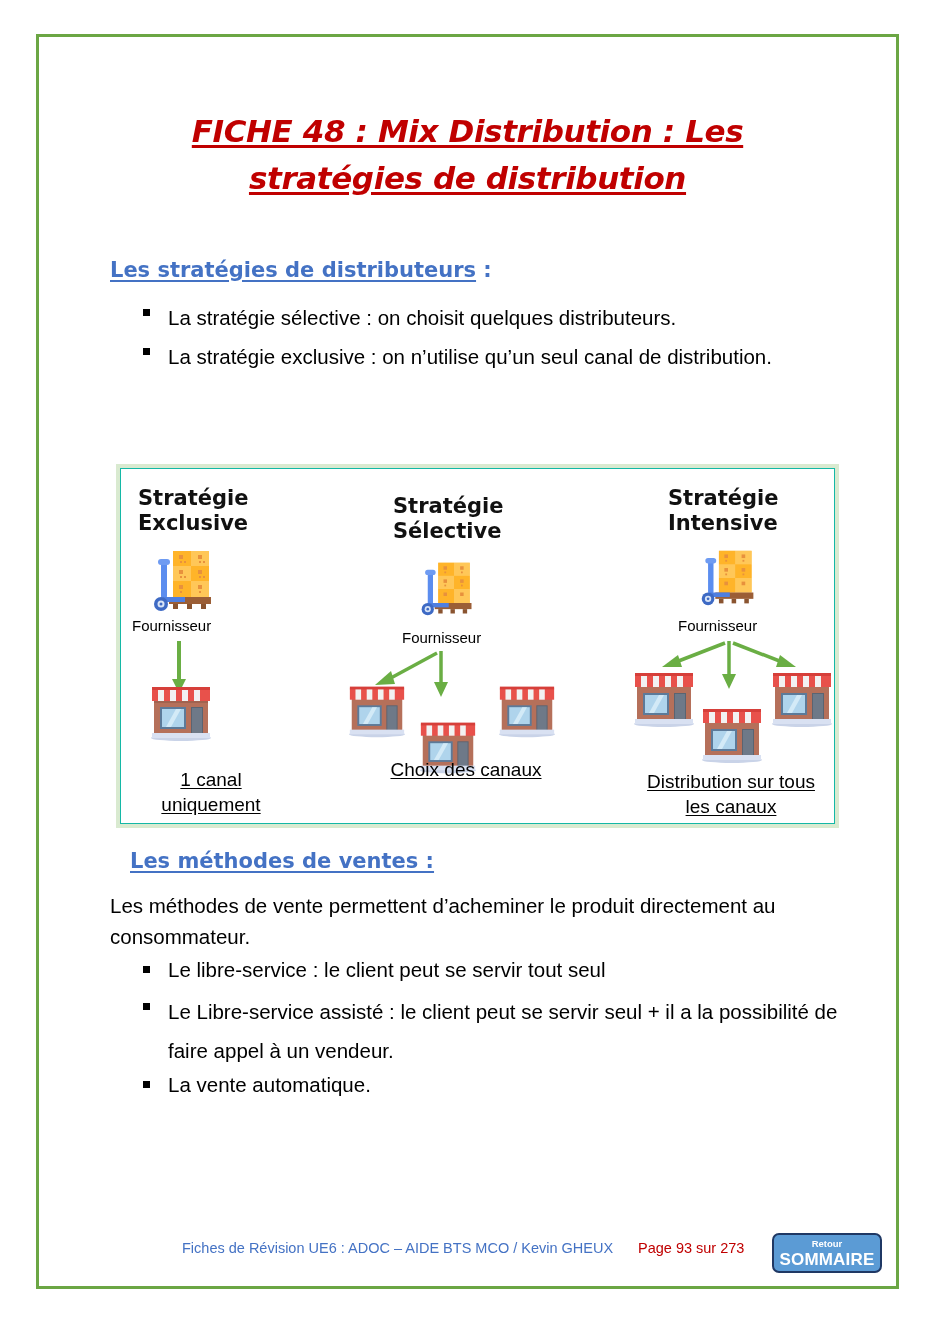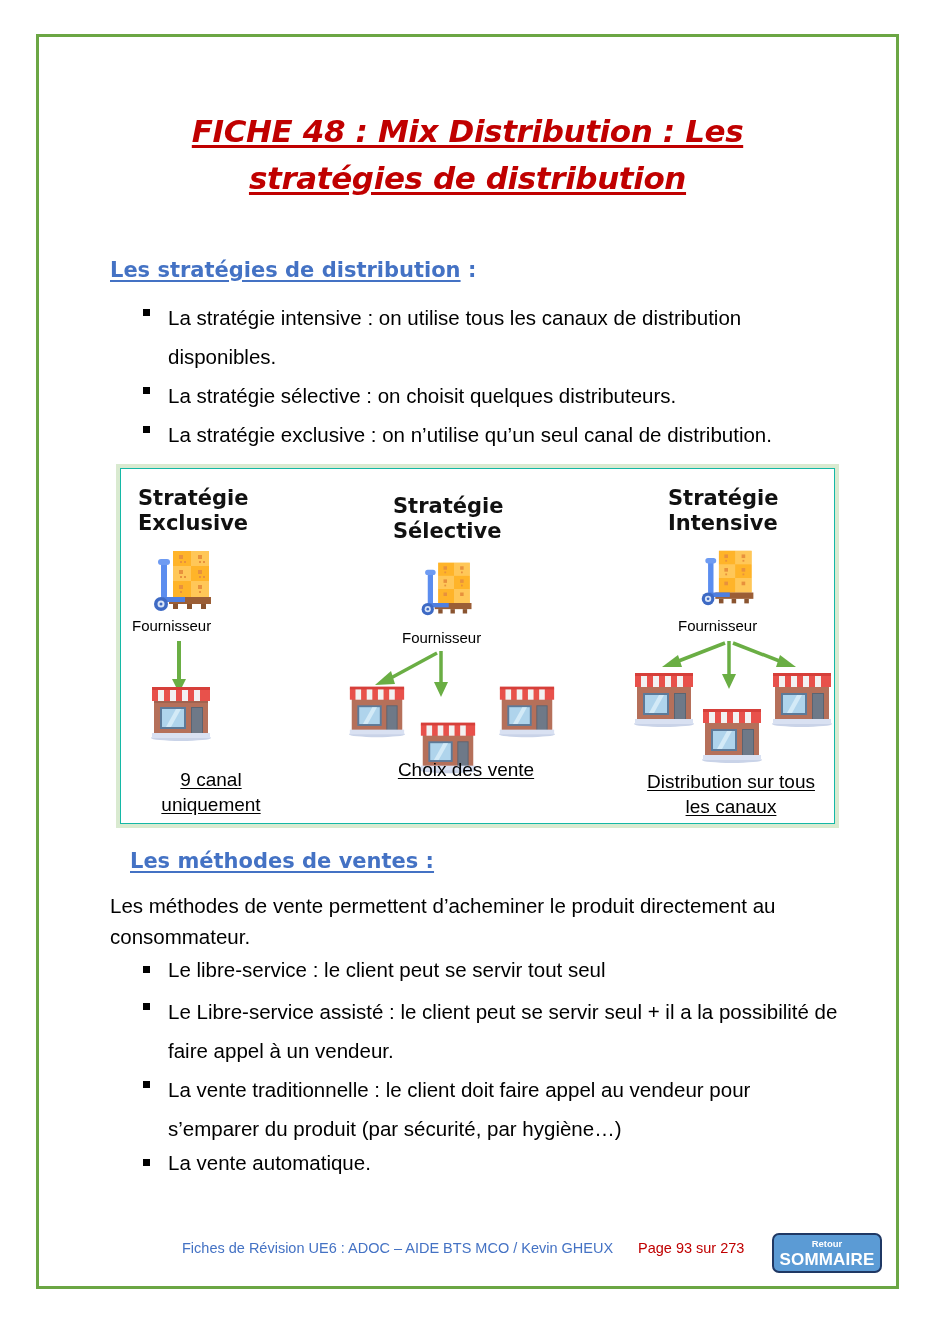--- a/index.html
+++ b/index.html
@@ -229,28 +229,24 @@
 <div class="content">
 
   <div class="page-frame"></div>
 
   <div class="doc-title">
     <span>FICHE 48 : Mix Distribution : Les</span><br>
     <span>stratégies de distribution</span>
   </div>
 
   <div class="section-heading" id="heading-strategies">
-    <span class="u">Les stratégies de distribution</span><span> :</span>
+    <span class="u">Les stratégies de distributeurs</span><span> :</span>
   </div>
 
   <div class="bullets" id="bullets-strategies">
-    <div class="bullet-item lh-tall">
-      <span class="sq"></span>
-      <span class="txt">La stratégie intensive : on utilise tous les canaux de distribution disponibles.</span>
-    </div>
     <div class="bullet-item lh-tall">
       <span class="sq"></span>
       <span class="txt">La stratégie sélective : on choisit quelques distributeurs.</span>
     </div>
     <div class="bullet-item lh-tall">
       <span class="sq"></span>
       <span class="txt">La stratégie exclusive : on n’utilise qu’un seul canal de distribution.</span>
     </div>
   </div>
 
@@ -324,21 +320,21 @@
             <rect x="4" y="6" width="58" height="3" fill="#D63F3A"></rect>
           </g>
           <rect x="12" y="26" width="26" height="22" fill="#5C7A99"></rect>
           <rect x="14" y="28" width="22" height="18" fill="#AFD4EC"></rect>
           <polygon points="18,46 28,28 33,28 23,46" fill="#D3EAF7"></polygon>
           <rect x="43" y="26" width="12" height="28" fill="#5A6472"></rect>
           <rect x="44" y="27" width="10" height="26" fill="#6E7988"></rect>
           <rect x="4" y="52" width="58" height="5" fill="#D9E1F2"></rect>
         </svg>
       </div>
-      <div class="caption" id="caption-exclusive">9 canal
+      <div class="caption" id="caption-exclusive">1 canal
 uniquement</div>
 
       <div class="icon-abs" style="left:298px; top:90px;">
         <svg width="56" height="60" viewBox="0 0 64 68">
           <rect x="22" y="4" width="36" height="46" fill="#FFC14D"></rect>
           <rect x="22" y="4" width="18" height="15" fill="#FFB429"></rect>
           <rect x="40" y="4" width="18" height="15" fill="#FFC758"></rect>
           <rect x="22" y="19" width="18" height="15" fill="#FFC758"></rect>
           <rect x="40" y="19" width="18" height="15" fill="#FFB429"></rect>
           <rect x="22" y="34" width="18" height="16" fill="#FFB429"></rect>
@@ -423,21 +419,21 @@
           <rect x="46" y="8" width="6" height="12" fill="#F2F2F2"></rect>
           <rect x="4" y="6" width="58" height="3" fill="#D63F3A"></rect>
           <rect x="12" y="26" width="26" height="22" fill="#5C7A99"></rect>
           <rect x="14" y="28" width="22" height="18" fill="#AFD4EC"></rect>
           <polygon points="18,46 28,28 33,28 23,46" fill="#D3EAF7"></polygon>
           <rect x="43" y="26" width="12" height="28" fill="#5A6472"></rect>
           <rect x="44" y="27" width="10" height="26" fill="#6E7988"></rect>
           <rect x="4" y="52" width="58" height="5" fill="#D9E1F2"></rect>
         </svg>
       </div>
-      <div class="caption" id="caption-selective">Choix des vente</div>
+      <div class="caption" id="caption-selective">Choix des canaux</div>
 
       <div class="icon-abs" style="left:578px; top:78px;">
         <svg width="58" height="62" viewBox="0 0 64 68">
           <rect x="22" y="4" width="36" height="46" fill="#FFC14D"></rect>
           <rect x="22" y="4" width="18" height="15" fill="#FFB429"></rect>
           <rect x="40" y="4" width="18" height="15" fill="#FFC758"></rect>
           <rect x="22" y="19" width="18" height="15" fill="#FFC758"></rect>
           <rect x="40" y="19" width="18" height="15" fill="#FFB429"></rect>
           <rect x="22" y="34" width="18" height="16" fill="#FFB429"></rect>
           <rect x="40" y="34" width="18" height="16" fill="#FFC758"></rect>
@@ -544,24 +540,20 @@
 
   <div class="bullets" id="bullets-methodes">
     <div class="bullet-item lh-short">
       <span class="sq"></span>
       <span class="txt">Le libre-service : le client peut se servir tout seul</span>
     </div>
     <div class="bullet-item lh-tall">
       <span class="sq"></span>
       <span class="txt">Le Libre-service assisté : le client peut se servir seul + il a la possibilité de faire appel à un vendeur.</span>
     </div>
-    <div class="bullet-item lh-tall">
-      <span class="sq"></span>
-      <span class="txt">La vente traditionnelle : le client doit faire appel au vendeur pour s’emparer du produit (par sécurité, par hygiène…)</span>
-    </div>
     <div class="bullet-item lh-short">
       <span class="sq"></span>
       <span class="txt">La vente automatique.</span>
     </div>
   </div>
 
   <div class="footer">
     <div class="footer-text">Fiches de Révision UE6 : ADOC – AIDE BTS MCO / Kevin GHEUX</div>
     <div class="footer-page">Page 93 sur 273</div>
   </div>

